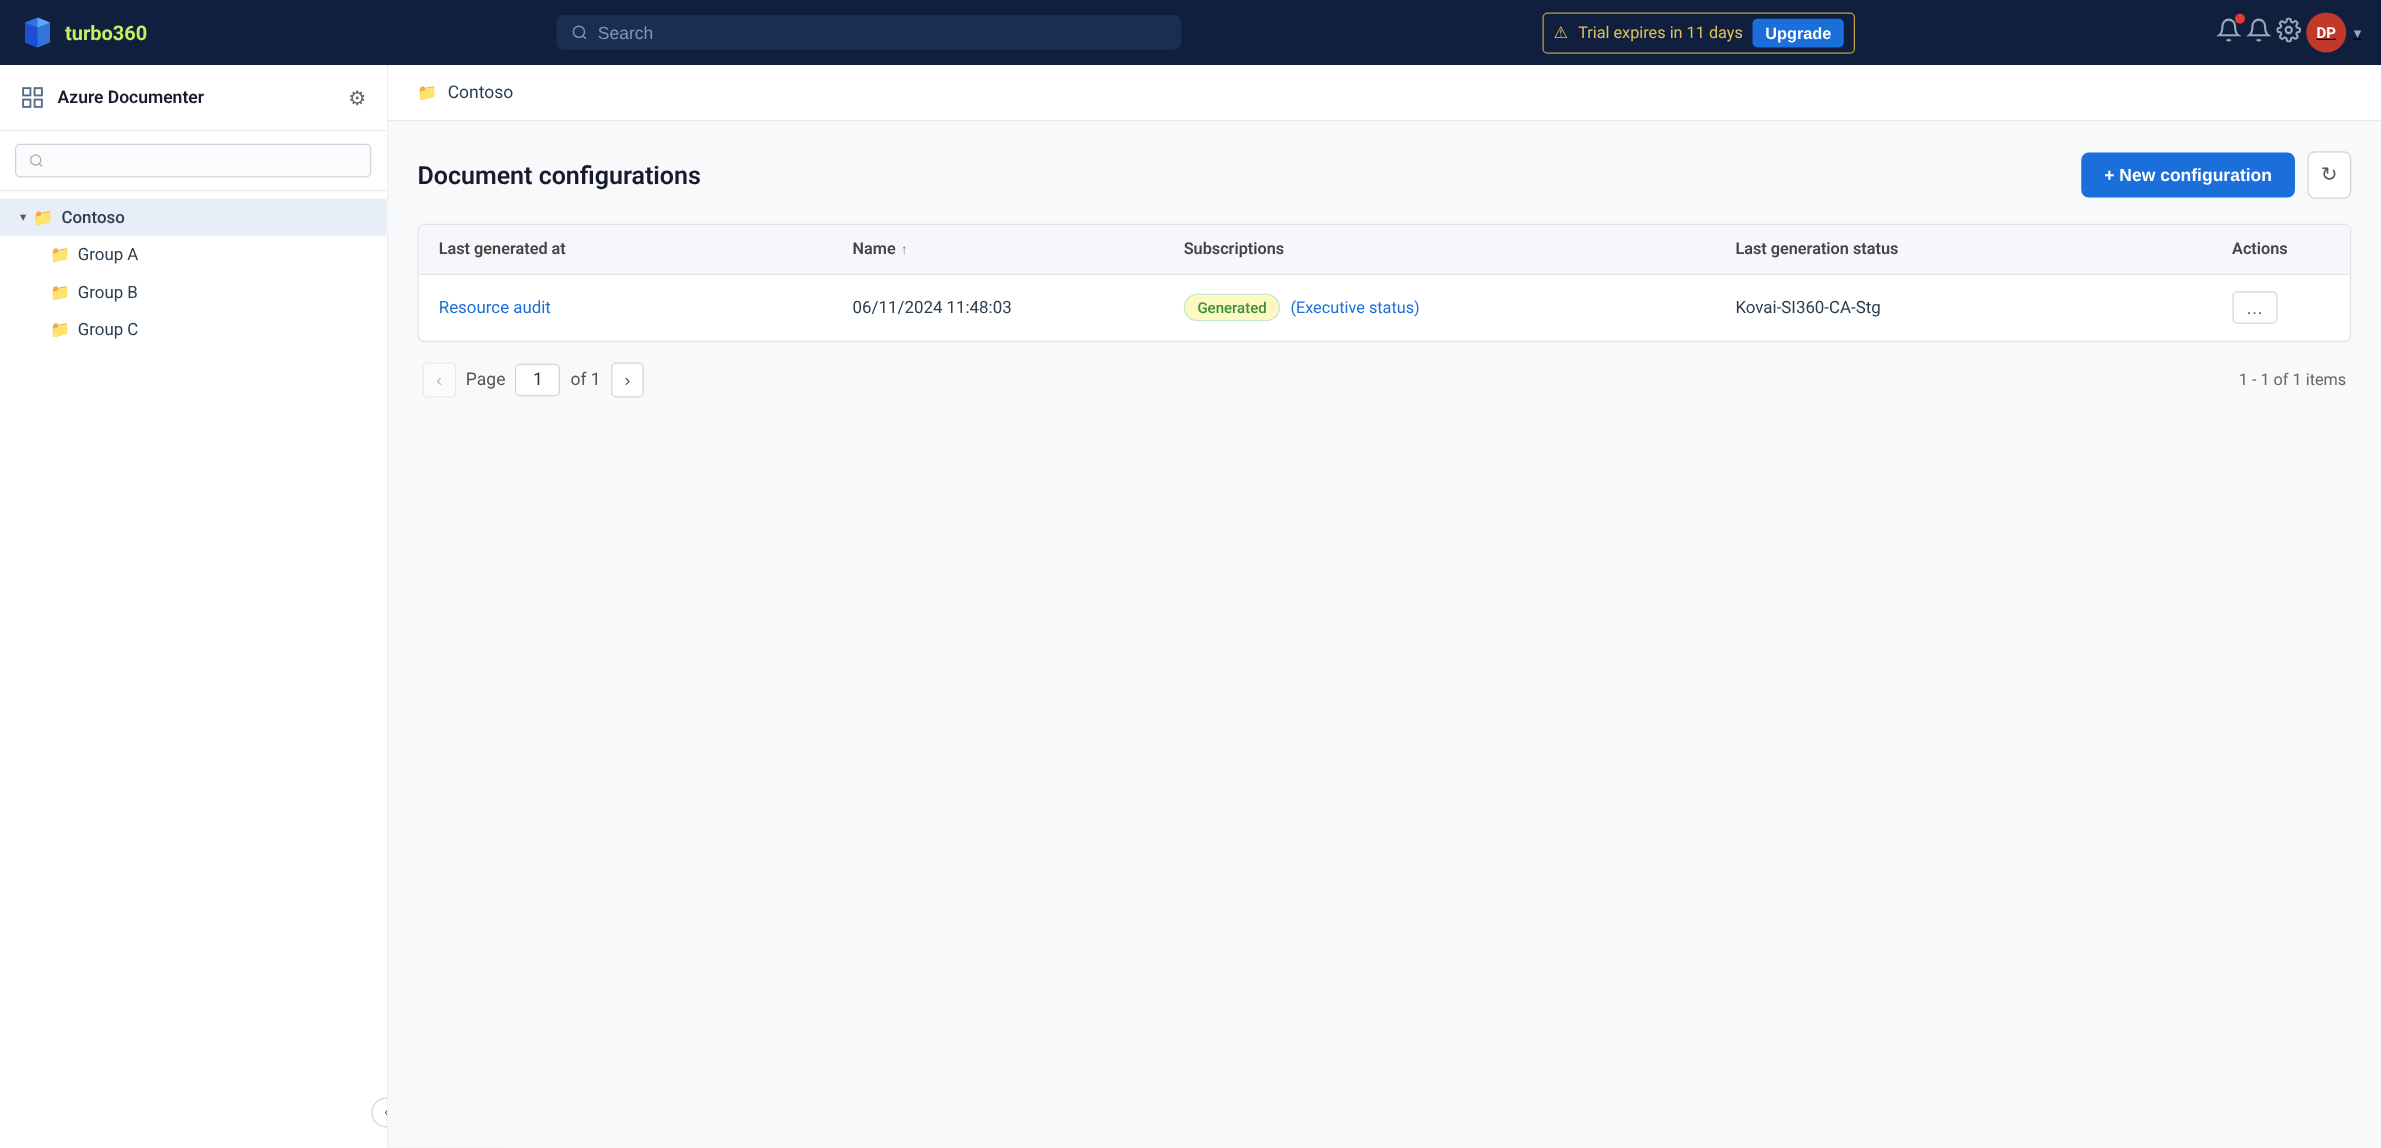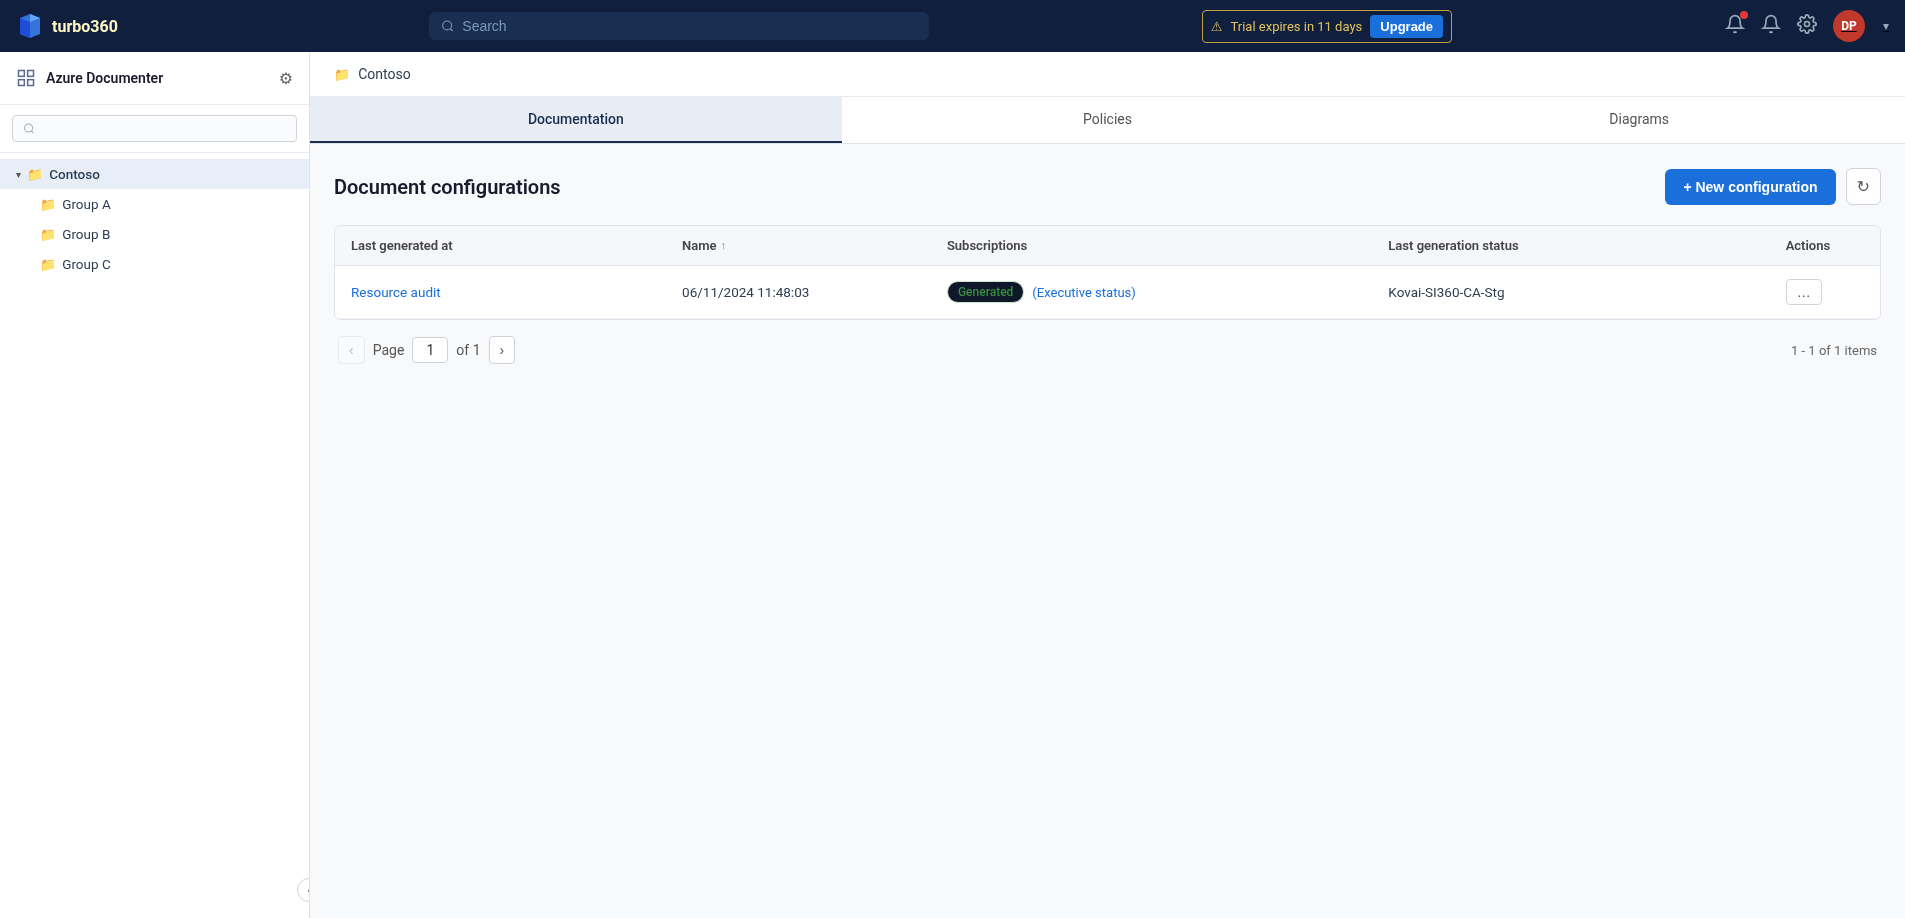--- a/index.html
+++ b/index.html
@@ -3,38 +3,38 @@
   <meta charset="utf-8">
   <style>
     * { box-sizing: border-box; margin: 0; padding: 0; }
     body { font-family: -apple-system, BlinkMacSystemFont, 'Segoe UI', Roboto, sans-serif; font-size: 14px; background: #f0f2f5; height: 918px; overflow: hidden; }
 
     
     .topnav {
       display: flex; align-items: center; background: #0f1f3d; height: 52px;
       padding: 0 16px; gap: 16px; position: fixed; top: 0; left: 0; right: 0; z-index: 100;
     }
-    .logo-area { display: flex; align-items: center; gap: 8px; color: #fef9c3; font-weight: 700; font-size: 16px; min-width: 140px; }
+    .logo-area { display: flex; align-items: center; gap: 8px; color: #bef264; font-weight: 700; font-size: 16px; min-width: 140px; }
     .logo-icon { width: 28px; height: 28px; }
     .search-bar {
       flex: 1; max-width: 500px; margin: 0 auto;
       display: flex; align-items: center; background: #1a2e52; border-radius: 6px;
       padding: 6px 12px; gap: 8px; color: #9ab;
     }
     .search-bar input { background: transparent; border: none; outline: none; color: #cdd; font-size: 14px; width: 100%; }
     .search-bar input::placeholder { color: #7899bb; }
     .trial-badge {
       display: flex; align-items: center; gap: 8px; color: #e0c060; font-size: 13px;
       border: 1px solid #c0a040; border-radius: 4px; padding: 4px 8px; white-space: nowrap;
     }
     .upgrade-btn {
       background: #1a6fdb; color: white; border: none; border-radius: 4px;
       padding: 4px 10px; font-size: 13px; cursor: pointer; font-weight: 600;
     }
-    .nav-icons { display: flex; align-items: center; gap: 16px; margin-left: auto; text-decoration: underline; }
+    .nav-icons { display: flex; align-items: center; gap: 4px; margin-left: auto; text-decoration: underline; }
     .nav-icon { color: #9ab; cursor: pointer; font-size: 18px; position: relative; }
     .notif-dot { position: absolute; top: -3px; right: -3px; width: 8px; height: 8px; background: #e53935; border-radius: 50%; }
     .avatar { width: 32px; height: 32px; border-radius: 50%; background: #c0392b; color: white; display: flex; align-items: center; justify-content: center; font-size: 12px; font-weight: 700; cursor: pointer; }
     .chevron-down { color: #9ab; font-size: 12px; margin-left: 2px; }
 
     
     .main-layout { display: flex; margin-top: 52px; height: calc(918px - 52px); border-radius: 29px; }
 
     
     .sidebar {
@@ -91,21 +91,21 @@
     }
 
     
     .config-table { background: white; border-radius: 6px; border: 1px solid #e0e4ea; overflow: hidden; }
     .table-header { display: grid; grid-template-columns: 1.5fr 1.2fr 2fr 1.8fr 0.5fr; background: #f5f7fa; border-bottom: 1px solid #e0e4ea; }
     .table-header-cell { padding: 12px 16px; font-size: 13px; font-weight: 600; color: #444; display: flex; align-items: center; gap: 4px; }
     .sort-icon { font-size: 11px; color: #888; }
     .table-row { display: grid; grid-template-columns: 1.5fr 1.2fr 2fr 1.8fr 0.5fr; border-bottom: 1px solid #f0f2f5; }
     .table-cell { padding: 13px 16px; font-size: 13.5px; color: #2c3e50; display: flex; align-items: center; }
     .table-cell.name-cell { color: #1a6fdb; cursor: pointer; }
-    .status-badge { background: #0f172a; color: #388e3c; font-size: 12px; font-weight: 500; padding: 3px 10px; border-radius: 12px; border: 1px solid #c8e6c9; }
+    .status-badge { background: #fef9c3; color: #388e3c; font-size: 12px; font-weight: 500; padding: 3px 10px; border-radius: 12px; border: 1px solid #c8e6c9; }
     .exec-link { color: #1a6fdb; font-size: 13px; margin-left: 8px; cursor: pointer; }
     .actions-btn { background: white; border: 1px solid #d0d4da; border-radius: 4px; padding: 4px 10px; cursor: pointer; color: #555; font-size: 14px; }
 
     
     .pagination { display: flex; align-items: center; justify-content: space-between; padding: 16px 4px; }
     .page-nav { display: flex; align-items: center; gap: 8px; }
     .page-btn { background: white; border: 1px solid #d0d4da; border-radius: 4px; padding: 5px 10px; cursor: pointer; color: #555; font-size: 14px; }
     .page-btn:disabled { opacity: 0.4; cursor: default; }
     .page-label { color: #555; font-size: 14px; }
     .page-num { background: white; border: 1px solid #d0d4da; border-radius: 4px; padding: 4px 8px; font-size: 14px; color: #333; min-width: 36px; text-align: center; }
@@ -214,25 +214,20 @@
     <div class="sidebar-collapse">‹</div>
   </aside>
 
   <main class="content">
 
     <div class="breadcrumb-bar">
       <span class="breadcrumb-folder">📁</span>
       <span>Contoso</span>
     </div>
 
-    <div class="tabs-bar">
-      <div class="tab active">Documentation</div>
-      <div class="tab">Policies</div>
-      <div class="tab">Diagrams</div>
-    </div>
 
     <div class="page-body">
 
       <div class="doc-config-header">
         <span class="doc-config-title">Document configurations</span>
         <div class="header-actions">
           <button class="new-config-btn">+ New configuration</button>
           <button class="refresh-btn">↻</button>
         </div>
       </div>

